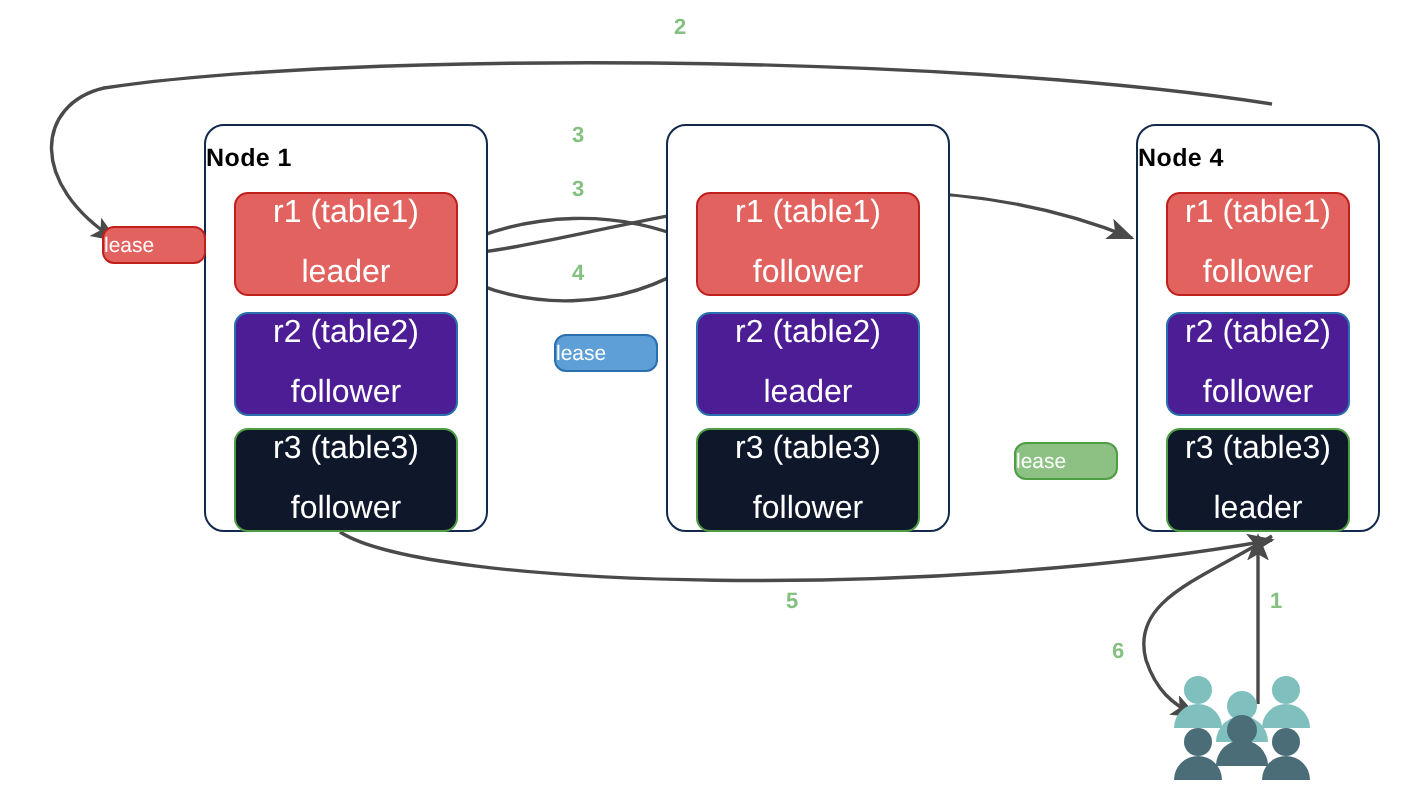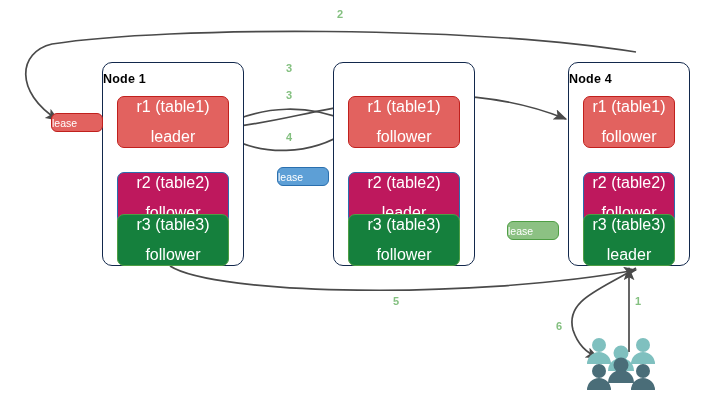--- a/index.html
+++ b/index.html
@@ -11,22 +11,22 @@
 
   .node-card{position:absolute;box-sizing:border-box;
              border:1.6px solid #12284c;border-radius:10px;background:#ffffff;}
   .node-title{position:absolute;left:0;right:0;top:9px;
               font-size:12.5px;font-weight:bold;color:#000;letter-spacing:.2px;}
   .replica{position:absolute;box-sizing:border-box;left:14px;right:14px;
            border-radius:7px;border:1.4px solid;color:#ffffff;
            display:flex;flex-direction:column;align-items:center;
            justify-content:space-between;line-height:1.22;font-size:16px;}
   .rep-red  {background:#e2625f;border-color:#c0201d;}
-  .rep-blue {background:#be185d;border-color:#2a6fae;margin-top:16px;}
-  .rep-green{background:#15803d;border-color:#4f9e45;}
+  .rep-blue {background:#4c1d95;border-color:#2a6fae;}
+  .rep-green{background:#0f172a;border-color:#4f9e45;}
 
   .lease{position:absolute;box-sizing:border-box;border-radius:6px;
          border:1.4px solid;color:#ffffff;font-size:10.5px;
          display:flex;align-items:center;justify-content:flex-start;
          width:52px;height:19px;}
   .lease-red  {background:#e2625f;border-color:#c0201d;}
   .lease-blue {background:#5d9fd6;border-color:#2a6fae;}
   .lease-green{background:#8cc183;border-color:#4f9e45;}
 
   .elabel{position:absolute;color:#84c080;font-size:11px;font-weight:bold;

